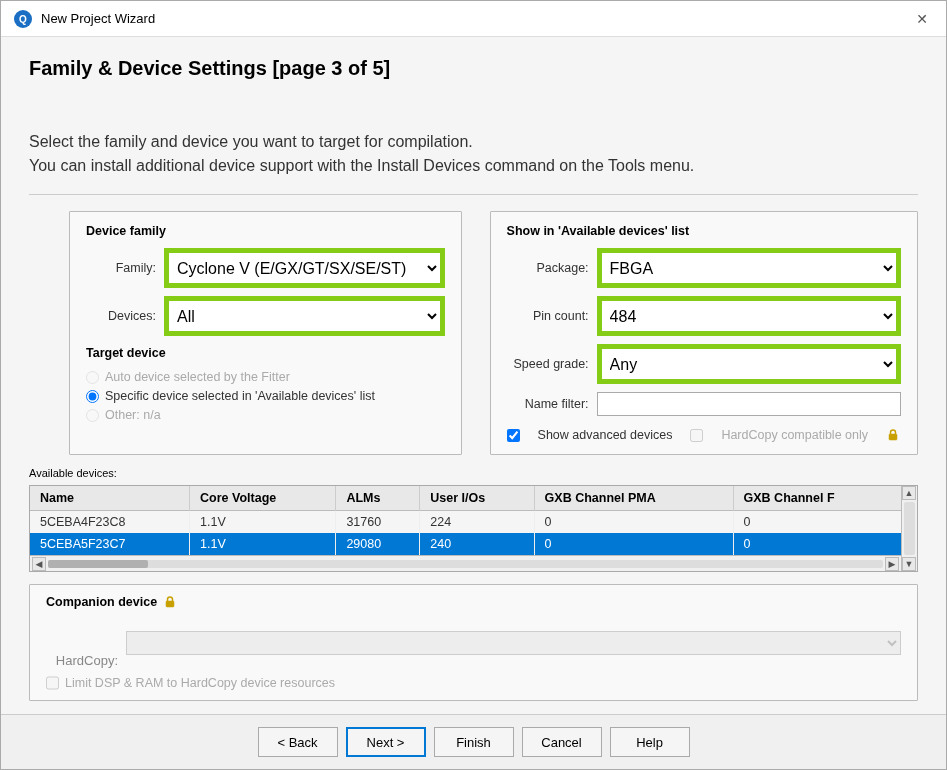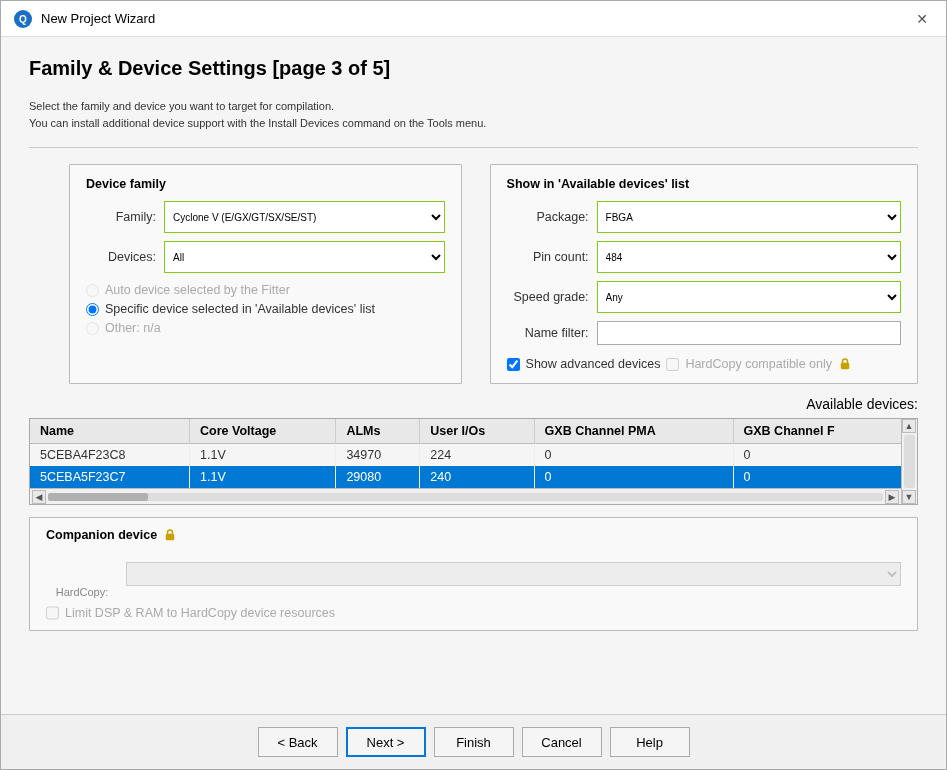--- a/index.html
+++ b/index.html
@@ -63,23 +63,24 @@
       flex-direction: column;
       gap: 12px;
     }
     .page-title {
       font-size: 20px;
       font-weight: bold;
       color: #000;
       margin-bottom: 6px;
     }
     .description {
-      font-size: 11px;
+      font-size: 16px;
       color: #333;
       line-height: 1.5;
+      margin-top: 32px;
     }
     hr {
       border: none;
       border-top: 1px solid #ccc;
       margin: 4px 0;
     }
     .two-col {
       display: flex;
       gap: 20px;
       padding-left: 40px;
@@ -110,23 +111,23 @@
       gap: 8px;
       justify-content: flex-end;
     }
     .form-label {
       color: #333;
       min-width: 70px;
       text-align: right;
       font-size: 12.5px;
     }
     select.form-select {
-      height: 32px;
-      font-size: 10px;
-      border: 1px solid #84cc16;
+      height: 40px;
+      font-size: 16px;
+      border: 5px solid #84cc16;
       background: #fff;
       padding: 1px 4px;
       flex: 1;
     }
     select.form-select:disabled {
       background: #e8e8e8;
       color: #888;
     }
     .target-device-section {
       margin-top: 10px;
@@ -168,42 +169,41 @@
       height: 24px;
       font-size: 12px;
       border: 1px solid #aaa;
       background: #fff;
       padding: 1px 4px;
       flex: 1;
     }
     .checkbox-row {
       display: flex;
       align-items: center;
-      gap: 6px;
+      gap: 18px;
       font-size: 12.5px;
       color: #333;
       margin-top: 4px;
     }
     .checkbox-row input[type=checkbox] {
       margin: 0;
     }
     .hardcopy-compat {
       color: #aaa;
       font-size: 12.5px;
     }
     .available-devices-section {
       display: flex;
       flex-direction: column;
       gap: 6px;
     }
     .avail-title {
-      font-size: 14px;
+      font-size: 11px;
       font-weight: normal;
       color: #000;
-      text-align: right;
     }
     table.devices-table {
       width: 100%;
       border-collapse: collapse;
       font-size: 12.5px;
     }
     table.devices-table thead tr {
       background: #e8e8e8;
       border-bottom: 1px solid #bbb;
     }
@@ -314,22 +314,22 @@
       font-weight: bold;
     }
     .companion-form-row {
       display: flex;
       align-items: center;
       gap: 8px;
       margin-bottom: 8px;
     }
     .companion-label {
       min-width: 72px;
-      text-align: center;
-      font-size: 11px;
+      text-align: right;
+      font-size: 13px;
       color: #888;
       margin-top: 36px;
     }
     .companion-select {
       flex: 1;
       height: 24px;
       font-size: 12px;
       border: 1px solid #bbb;
       background: #e8e8e8;
       color: #aaa;
@@ -401,20 +401,21 @@
           </select>
         </div>
         <div class="form-row">
           <span class="form-label">Devices:</span>
           <select class="form-select">
             <option>All</option>
           </select>
         </div>
 
         <div class="target-device-section">
+          <div class="panel-section-title">Target device</div>
           <div class="radio-row disabled">
             <input type="radio" name="targetDevice" id="td1" disabled="" style="">
             <label for="td1">Auto device selected by the Fitter</label>
           </div>
           <div class="radio-row">
             <input type="radio" name="targetDevice" id="td2" checked="" style="">
             <label for="td2">Specific device selected in 'Available devices' list</label>
           </div>
           <div class="radio-row disabled">
             <input type="radio" name="targetDevice" id="td3" disabled="" style="">
@@ -477,21 +478,21 @@
                 <th>ALMs</th>
                 <th>User I/Os</th>
                 <th>GXB Channel PMA</th>
                 <th>GXB Channel F</th>
               </tr>
             </thead>
             <tbody>
               <tr>
                 <td>5CEBA4F23C8</td>
                 <td>1.1V</td>
-                <td>34970</td>
+                <td>31760</td>
                 <td>224</td>
                 <td>0</td>
                 <td>0</td>
               </tr>
               <tr class="selected">
                 <td>5CEBA5F23C7</td>
                 <td>1.1V</td>
                 <td>29080</td>
                 <td>240</td>
                 <td>0</td>

